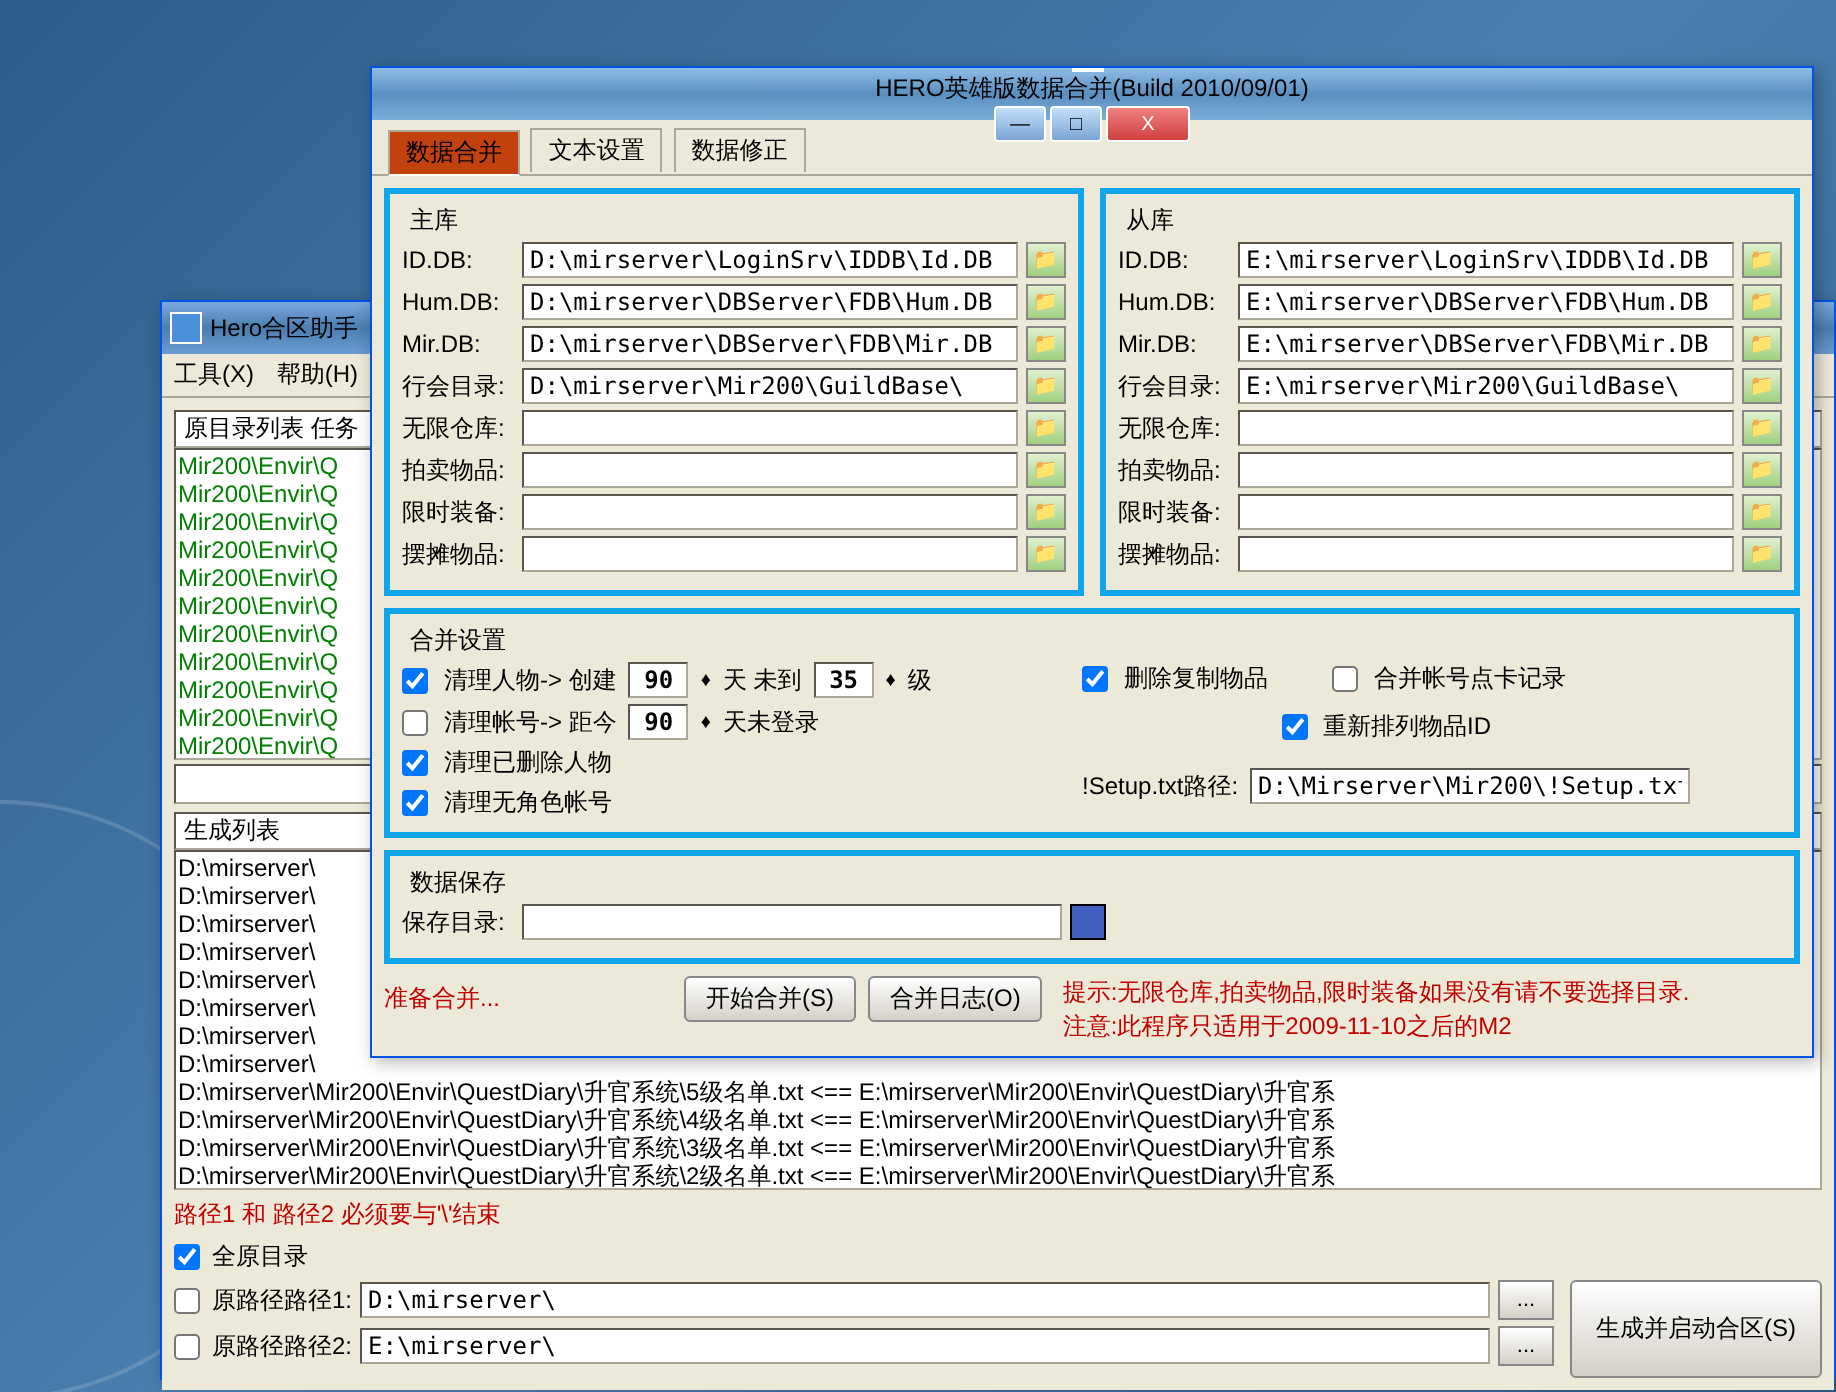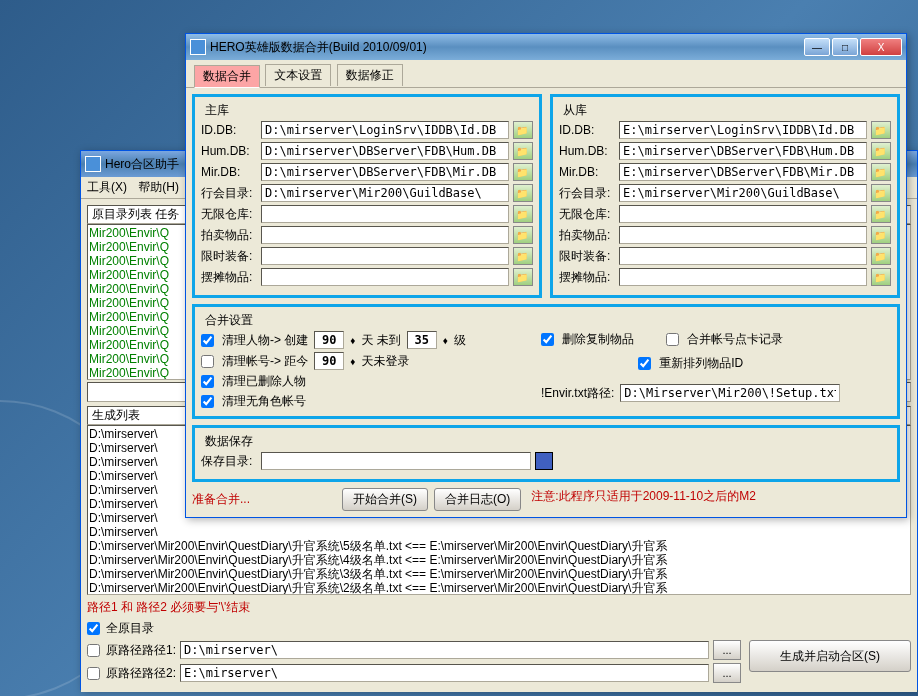--- a/index.html
+++ b/index.html
@@ -1,31 +1,31 @@
 <!DOCTYPE html>
 <html><head>
 <meta charset="utf-8">
 <style>
 * { box-sizing: border-box; margin: 0; padding: 0; font-family: "SimSun", "Microsoft YaHei", Arial, sans-serif; }
 body { background: linear-gradient(135deg, #2e5c8a 0%, #4a7fb0 50%, #2e5c8a 100%); width: 918px; height: 696px; overflow: hidden; position: relative; }
 .swoosh { position: absolute; width: 300px; height: 300px; border: 2px solid rgba(255,255,255,0.15); border-radius: 50%; }
 .swoosh1 { left: -150px; top: 400px; }
 .window { position: absolute; background: #ece9d8; border: 1px solid #0054e3; font-size: 12px; box-shadow: 2px 2px 8px rgba(0,0,0,0.3); }
 .titlebar { height: 26px; background: linear-gradient(#7ba7e0, #4a7fb0, #6b9bd4); display: flex; align-items: center; padding: 0 4px; color: #000; }
-.titlebar-main { background: linear-gradient(#8fbce6, #5a8fc0, #7badd9); }
+.titlebar-main { background: linear-gradient(#8fbce6, #5a8fc0, #7badd9); flex-direction: column; }
 .titlebar .icon { width: 16px; height: 16px; background: #4a90d9; border: 1px solid #fff; margin-right: 4px; display: inline-block; }
 .titlebar .title { flex: 1; font-size: 12px; }
 .winbtns { display: flex; gap: 2px; }
 .winbtn { width: 26px; height: 18px; background: linear-gradient(#c4dff9, #7aa5d6); border: 1px solid #fff; border-radius: 2px; font-size: 10px; display: flex; align-items: center; justify-content: center; cursor: pointer; }
 .winbtn.close { background: linear-gradient(#f08080, #d04040); color: #fff; width: 42px; }
 .menubar { padding: 2px 6px; background: #ece9d8; border-bottom: 1px solid #aca899; }
 .menubar span { margin-right: 8px; cursor: pointer; }
 .tabbar { padding: 4px 8px 0 8px; border-bottom: 1px solid #aca899; background: #ece9d8; }
 .tab { display: inline-block; padding: 2px 8px; border: 1px solid #aca899; border-bottom: none; background: #ece9d8; cursor: pointer; margin-right: 2px; }
-.tab.active { background: #fca5a5; border-bottom: 1px solid #fff; position: relative; top: 1px; }
+.tab.active { background: #c2410c; border-bottom: 1px solid #fff; position: relative; top: 1px; }
 .content { padding: 6px; background: #ece9d8; }
 .fieldset { border: 3px solid #0ea5e9; padding: 6px; margin-bottom: 6px; background: #ece9d8; }
 .fieldset .legend { background: #ece9d8; padding: 0 4px; font-size: 12px; margin-top: -13px; margin-bottom: 2px; display: inline-block; }
 .row { display: flex; align-items: center; margin-bottom: 3px; gap: 4px; }
 .row label, .lbl { font-size: 12px; white-space: nowrap; min-width: 56px; }
 input[type=text] { border: 1px inset #aca899; padding: 1px 3px; font-size: 12px; height: 18px; background: #fff; font-family: "SimSun", monospace; }
 .browse-btn { width: 20px; height: 18px; background: linear-gradient(#e0f0d0, #a0d080); border: 1px solid #888; cursor: pointer; display: flex; align-items: center; justify-content: center; }
 .browse-btn::before { content: "📁"; font-size: 10px; }
 .cols2 { display: flex; gap: 8px; }
 .cols2 > .fieldset { flex: 1; }
@@ -100,21 +100,21 @@
           <input type="text" style="flex: 1 1 0%;" value="D:\mirserver\">
           <button class="bgbrowse">...</button>
         </div>
         <div class="row">
           <input type="checkbox" style="">
           <span class="lbl">原路径路径2:</span>
           <input type="text" style="flex: 1 1 0%;" value="E:\mirserver\">
           <button class="bgbrowse">...</button>
         </div>
       </div>
-      <button class="btn" style="height:32px; padding:0 30px;">生成并启动合区(S)</button>
+      <button class="btn" style="height:49px; padding:0 12px;">生成并启动合区(S)</button>
     </div>
   </div>
 </div>
 
 <div class="window" style="left:185px; top:33px; width:722px;">
   <div class="titlebar titlebar-main">
     <span class="icon"></span>
     <span class="title">HERO英雄版数据合并(Build 2010/09/01)</span>
     <div class="winbtns">
       <div class="winbtn">—</div>
@@ -257,21 +257,21 @@
             <span>删除复制物品</span>
             <span style="width:20px;"></span>
             <input type="checkbox" style="">
             <span>合并帐号点卡记录</span>
           </div>
           <div class="flexline" style="margin-top:7px;justify-content:center;">
             <input type="checkbox" checked="" style="">
             <span>重新排列物品ID</span>
           </div>
           <div class="flexline" style="margin-top:12px;">
-            <span>!Envir.txt路径:</span>
+            <span>!Setup.txt路径:</span>
             <input type="text" style="width: 220px;" value="D:\Mirserver\Mir200\!Setup.txt">
           </div>
         </div>
       </div>
     </div>
 
     <div class="fieldset">
       <div class="legend">数据保存</div>
       <div class="row">
         <span class="lbl">保存目录:</span>
@@ -281,17 +281,18 @@
     </div>
 
     <div style="display:flex; align-items:flex-start; margin-top:6px;">
       <div style="flex:0 0 auto;" class="flexline">
         <span class="red">准备合并...</span>
         <span style="width:80px;"></span>
         <button class="btn">开始合并(S)</button>
         <button class="btn">合并日志(O)</button>
       </div>
       <div class="hint">
+        <div class="red">提示:无限仓库,拍卖物品,限时装备如果没有请不要选择目录.</div>
         <div class="red">注意:此程序只适用于2009-11-10之后的M2</div>
       </div>
     </div>
   </div>
 </div>
 
 </body></html>

